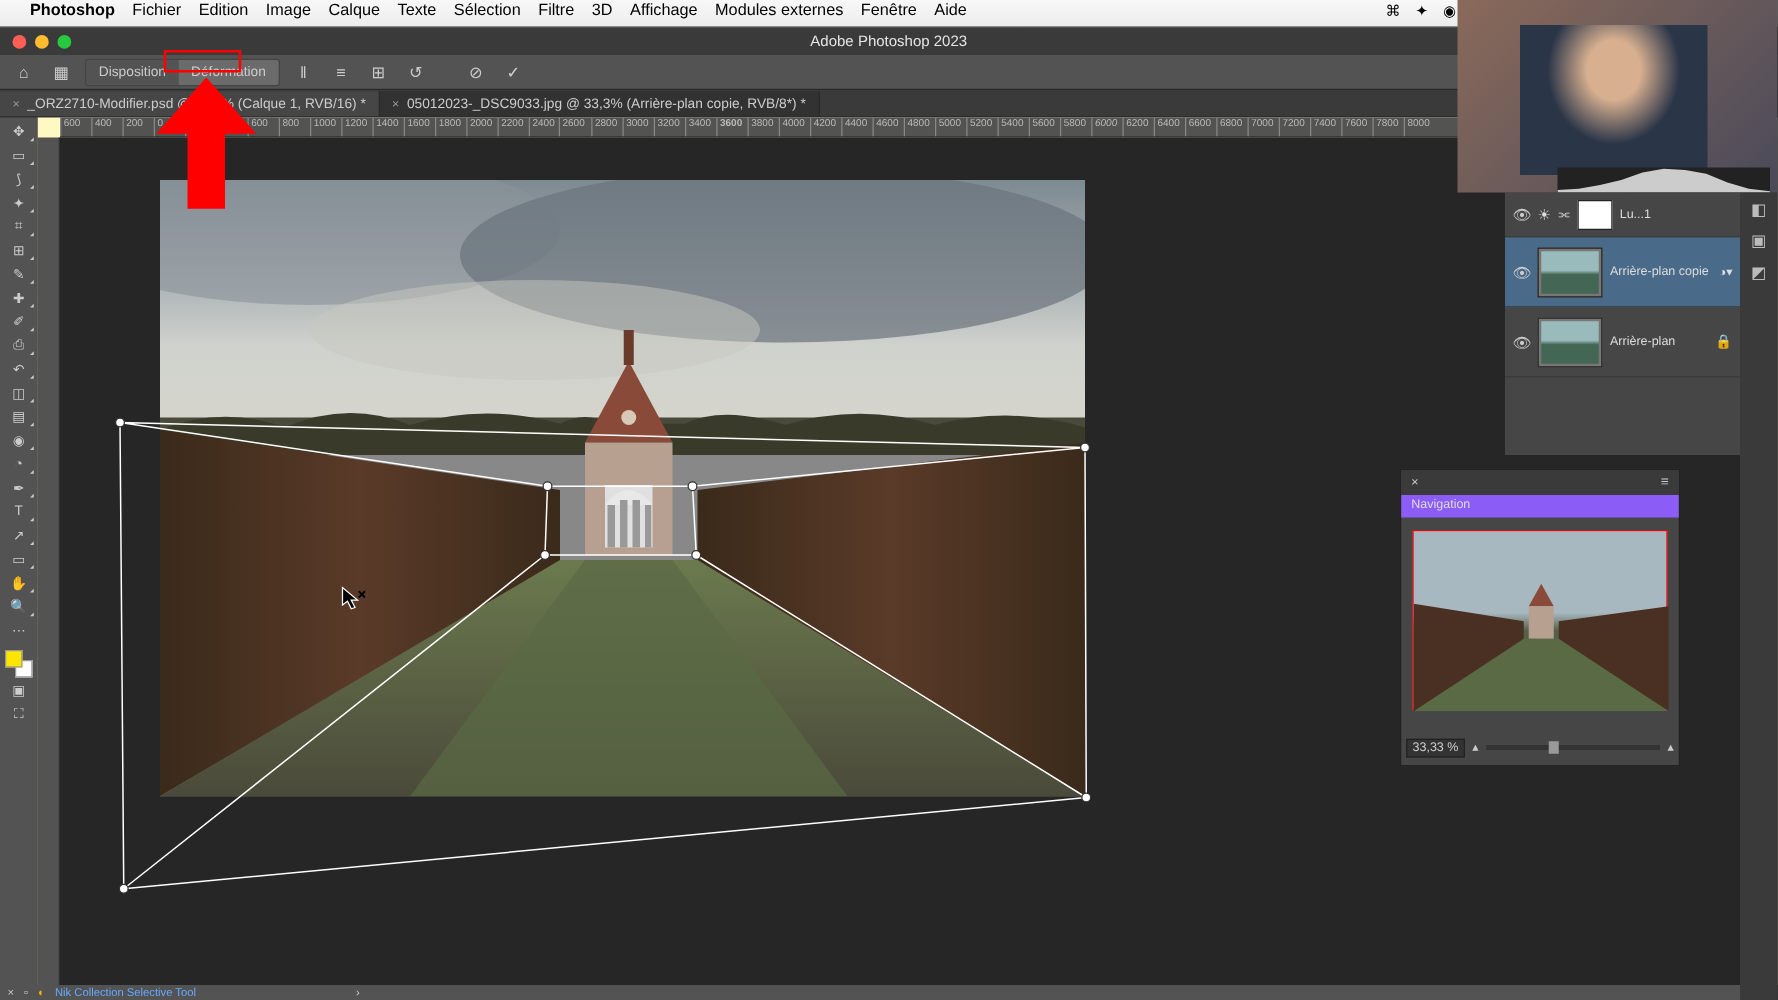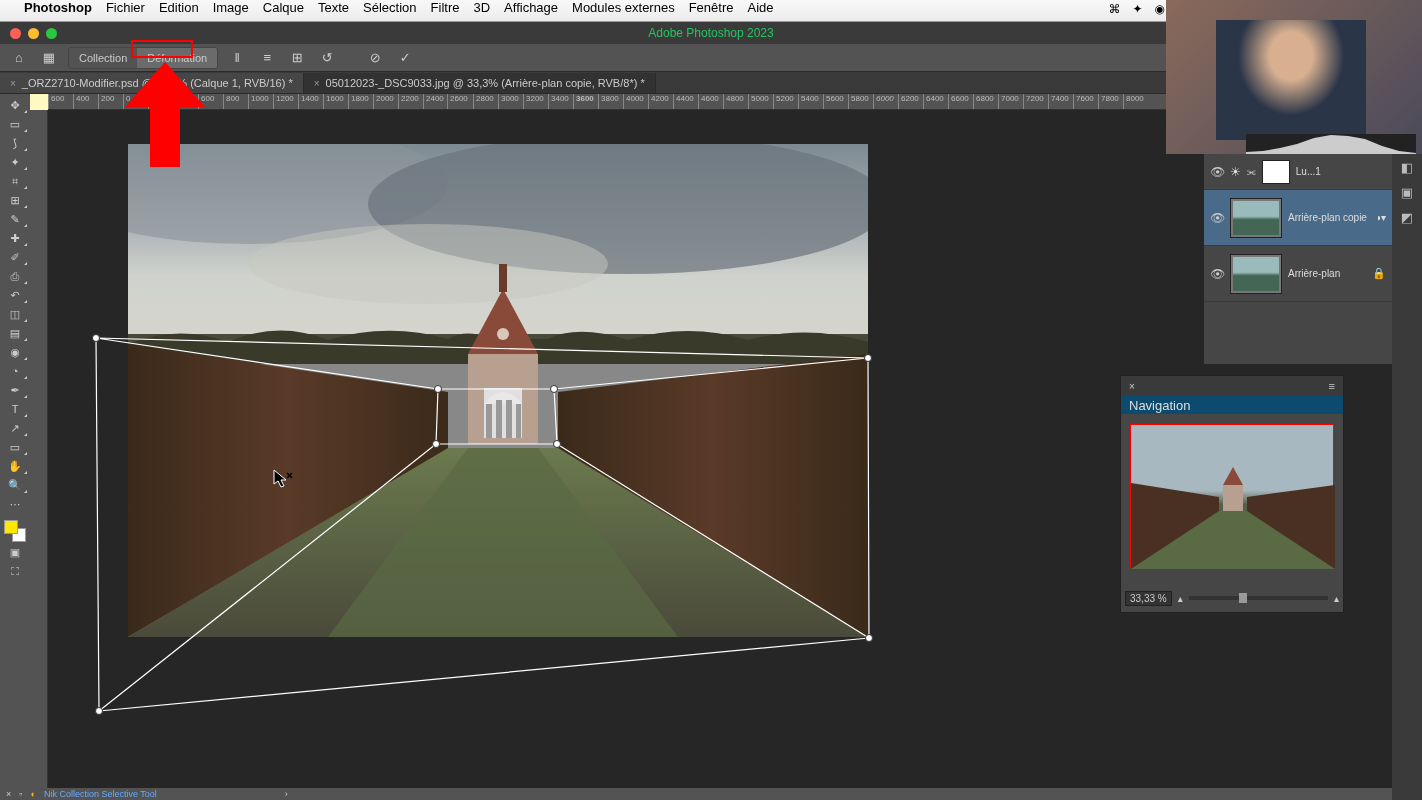--- a/index.html
+++ b/index.html
@@ -7,21 +7,21 @@
 .macmenu{height:22px;background:linear-gradient(#f8f8f8,#ececec);display:flex;align-items:flex-start;font-size:13px;color:#000;border-bottom:1px solid #999}
 .macmenu .apple{margin:0 10px 0 14px;font-size:14px}
 .macmenu .appname{font-weight:700;margin-right:14px}
 .macmenu .mitem{margin-right:14px;cursor:default}
 .macmenu .right{margin-left:auto;display:flex;gap:12px;padding-right:10px;align-items:center}
 .macmenu .right span{font-size:12px}
 .titlebar{height:22px;background:#3a3a3a;display:flex;align-items:center;position:relative;color:#ccc;font-size:12px}
 .trafficlights{display:flex;gap:7px;margin-left:10px}
 .tl{width:11px;height:11px;border-radius:50%}
 .tl.r{background:#ff5f56}.tl.y{background:#ffbd2e}.tl.g{background:#27c93f}
-.titlebar .title{position:absolute;left:50%;transform:translateX(-50%);color:#22c55e}
+.titlebar .title{position:absolute;left:50%;transform:translateX(-50%);color:#e5e5e5}
 .optionsbar{height:28px;background:#535353;display:flex;align-items:center;padding:0 8px;gap:8px;border-bottom:1px solid #2a2a2a}
 .optionsbar .homebtn,.optionsbar .iconbtn{width:22px;height:22px;display:flex;align-items:center;justify-content:center;color:#ccc;font-size:13px}
 .seg{display:flex;border:1px solid #444;border-radius:3px;overflow:hidden}
 .seg button{background:#535353;border:none;color:#ccc;font-size:11px;padding:3px 10px;height:20px}
 .seg button.active{background:#6b6b6b}
 .redbox{position:absolute;border:2px solid #ff0000;pointer-events:none;z-index:50}
 .redarrow{position:absolute;z-index:51;pointer-events:none}
 .tabs{height:22px;background:#3a3a3a;display:flex;align-items:flex-end;border-bottom:1px solid #2a2a2a}
 .tab{height:20px;display:flex;align-items:center;color:#ccc;font-size:11px;padding:0 10px;border-right:1px solid #2a2a2a;background:#464646;position:relative}
 .tab.active{background:#323232}
@@ -52,21 +52,21 @@
 .layer-row.adj{height:36px}
 .eye{color:#ccc;font-size:12px;width:14px}
 .thumb{width:52px;height:40px;background:#777;border:1px solid #222;position:relative}
 .thumb .mini{position:absolute;inset:2px;background:linear-gradient(#9bb 45%,#465 55%)}
 .mask{width:28px;height:24px;background:#fff;border:1px solid #222}
 .lname{color:#ddd;font-size:10px;flex:1}
 .lock{color:#ccc;font-size:11px}
 .navpanel{position:absolute;left:1120px;top:375px;width:224px;height:238px;background:#464646;border:1px solid #222;z-index:25}
 .navpanel .hdr{height:20px;background:#3a3a3a;display:flex;align-items:center;padding:0 8px;color:#ccc;font-size:11px;justify-content:space-between}
 .navpanel .hdr .x{font-size:10px}
-.navpanel .tabtitle{height:18px;background:#0c4a6e;color:#ddd;font-size:13px;padding:2px 8px}
+.navpanel .tabtitle{height:18px;background:#8b5cf6;color:#ddd;font-size:10px;padding:2px 8px}
 .navpreview{margin:10px auto 0;width:204px;height:144px;background:#777;border:1px solid #f00;position:relative}
 .navpreview .mini{position:absolute;inset:0;background:linear-gradient(#a8b8c0 46%,#556048 56%)}
 .navfoot{position:absolute;bottom:4px;left:4px;right:4px;height:20px;display:flex;align-items:center;gap:6px;color:#ccc;font-size:10px}
 .navfoot .pct{background:#333;padding:1px 4px;border:1px solid #222}
 .navfoot .slider{flex:1;height:4px;background:#333;position:relative}
 .navfoot .slider .th{position:absolute;left:36%;top:-3px;width:8px;height:10px;background:#999}
 .statusbar{position:absolute;left:0;right:0;bottom:0;height:12px;background:#535353;display:flex;align-items:center;font-size:9px;color:#ccc;padding:0 6px;gap:8px}
 .statusbar .nik{color:#6af}
 .ps-handle{position:absolute;width:8px;height:8px;background:#fff;border:1px solid #333;border-radius:50%;transform:translate(-50%,-50%);z-index:6}
 .ps-line{stroke:#fff;stroke-width:1.2;fill:none}
@@ -114,21 +114,21 @@
     <div class="tl y"></div>
     <div class="tl g"></div>
   </div>
   <span class="title">Adobe Photoshop 2023</span>
 </div>
 
 <div class="optionsbar">
   <div class="homebtn">⌂</div>
   <div class="iconbtn">▦</div>
   <div class="seg">
-    <button>Collection</button>
+    <button>Disposition</button>
     <button class="active">Déformation</button>
   </div>
   <div class="iconbtn">‖</div>
   <div class="iconbtn">≡</div>
   <div class="iconbtn">⊞</div>
   <div class="iconbtn">↺</div>
   <div style="width:10px"></div>
   <div class="iconbtn">⊘</div>
   <div class="iconbtn">✓</div>
 </div>

